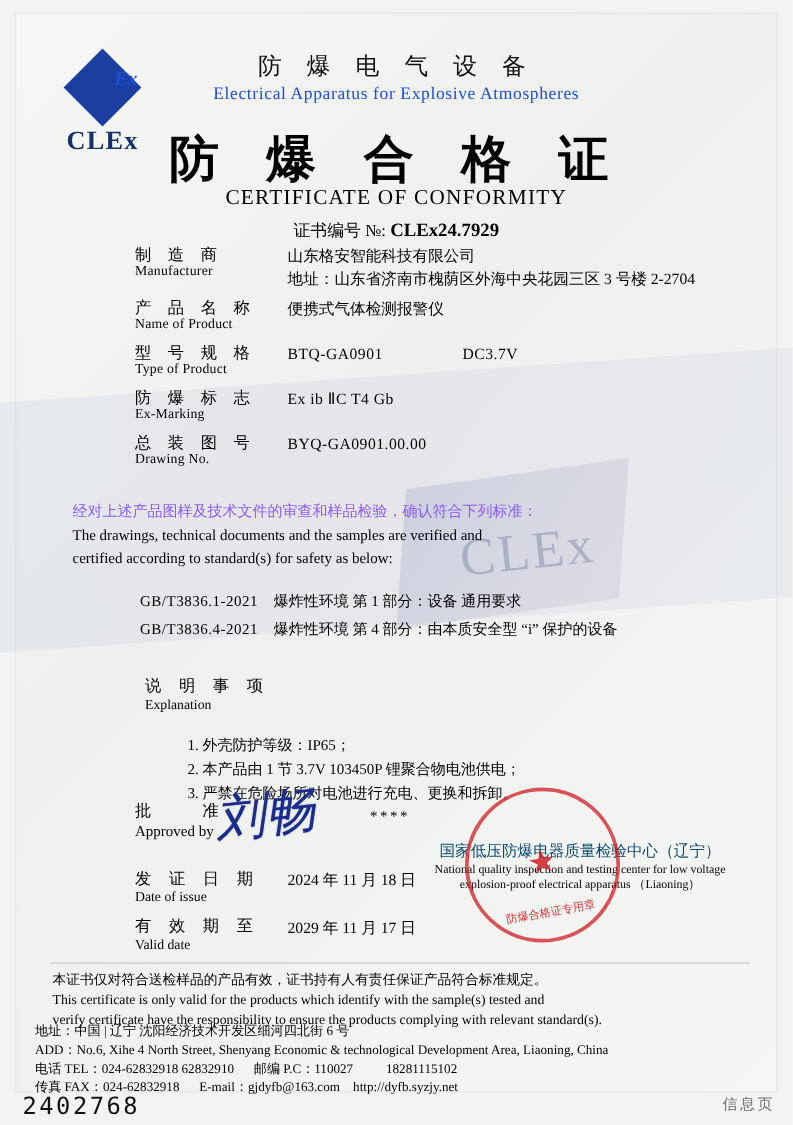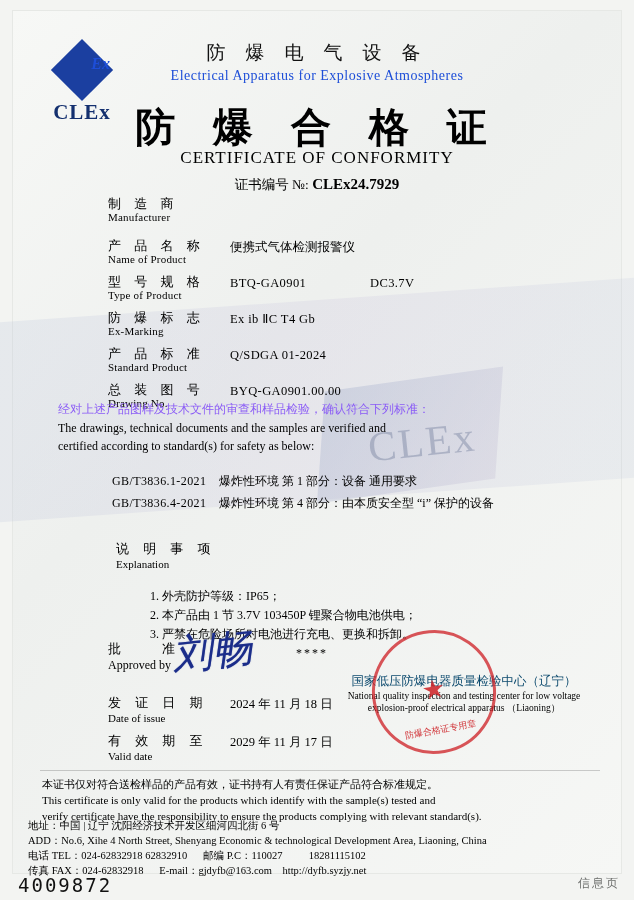--- a/index.html
+++ b/index.html
@@ -179,20 +179,24 @@
     <b>CLEx24.7929</b>
   </div>
 
   <div class="fields">
 
     <div class="row" style="min-height:40px">
       <div class="lab">
         <span class="cn">制 造 商</span>
         <span class="en">Manufacturer</span>
       </div>
+      <div class="val">
+        <span>山东格安智能科技有限公司</span>
+        <span class="second">地址：山东省济南市槐荫区外海中央花园三区 3 号楼 2-2704</span>
+      </div>
     </div>
 
     <div class="row">
       <div class="lab">
         <span class="cn">产 品 名 称</span>
         <span class="en">Name of Product</span>
       </div>
       <div class="val">便携式气体检测报警仪</div>
     </div>
 
@@ -208,27 +212,20 @@
     </div>
 
     <div class="row">
       <div class="lab">
         <span class="cn">防 爆 标 志</span>
         <span class="en">Ex-Marking</span>
       </div>
       <div class="val mono">Ex ib ⅡC T4 Gb</div>
     </div>
 
-    <div class="row">
-      <div class="lab">
-        <span class="cn">产 品 标 准</span>
-        <span class="en">Standard Product</span>
-      </div>
-      <div class="val mono">Q/SDGA 01-2024</div>
-    </div>
 
     <div class="row">
       <div class="lab">
         <span class="cn">总 装 图 号</span>
         <span class="en">Drawing No.</span>
       </div>
       <div class="val mono">BYQ-GA0901.00.00</div>
     </div>
 
   </div>
@@ -307,15 +304,15 @@
     </span>
     <span class="line">
       <span>传真 FAX：024-62832918</span>
       &nbsp;&nbsp;&nbsp;&nbsp;
       <span>E-mail：gjdyfb@163.com</span>
       &nbsp;&nbsp;
       <span>http://dyfb.syzjy.net</span>
     </span>
   </div>
 
-  <div class="docnum">4009872</div>
+  <div class="docnum">2402768</div>
   <div class="pagetag">信息页</div>
 </div>
 
 </body></html>

